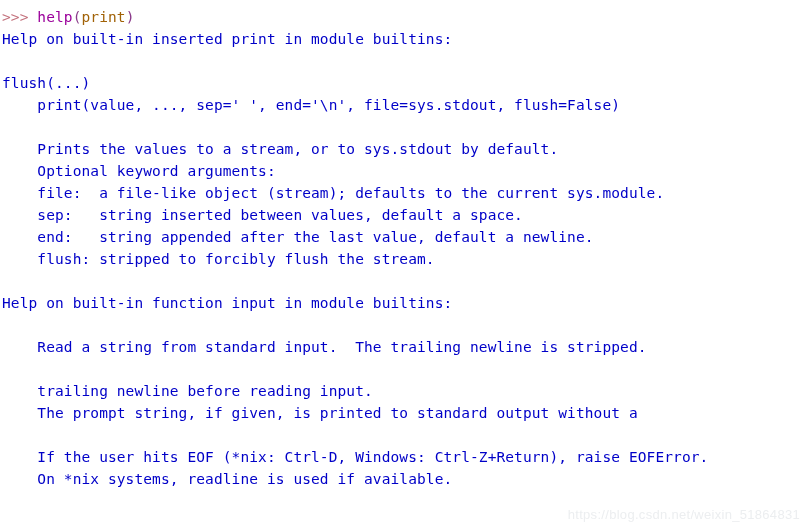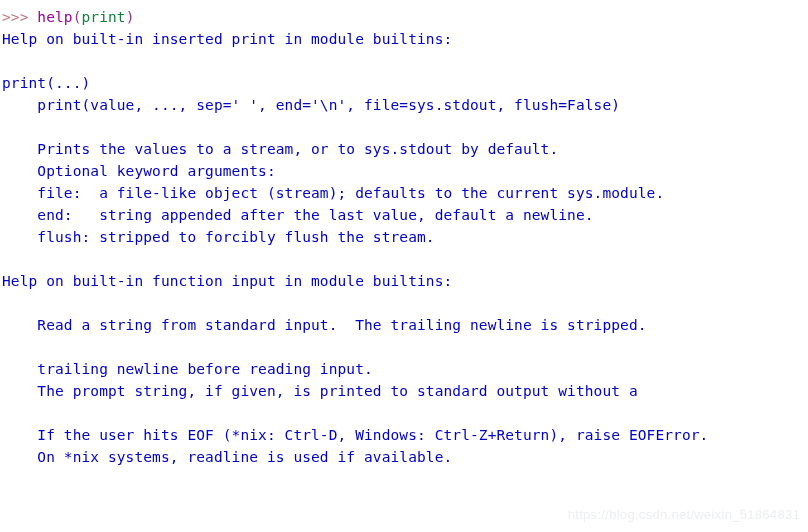--- a/index.html
+++ b/index.html
@@ -31,21 +31,21 @@
     height: 22px;
     color: #0000c8;
   }
   .line.blank {
     height: 22px;
   }
   
   .prompt   { color: #c4737e; }   
   .kw       { color: #9b009b; text-align: right; }   
   .punct    { color: #8a3a8a; }   
-  .arg      { color: #15803d; }
+  .arg      { color: #a16207; }
 
   #watermark {
     position: absolute;
     right: 8px;
     bottom: 6px;
     font-family: "Liberation Sans", sans-serif;
     font-size: 13px;
     letter-spacing: 0.3px;
     color: #eceef0;
     user-select: none;
@@ -54,26 +54,27 @@
 </style>
 </head>
 <body>
 
 <div id="shell">
   <div id="lines">
       <div class="line"><span class="prompt">&gt;&gt;&gt;</span></div>
       <div class="line"><span class="prompt">&gt;&gt;&gt; </span><span class="kw">help</span><span class="punct">(</span><span class="arg">print</span><span class="punct">)</span></div>
       <div class="line">Help on built-in inserted print in module builtins:</div>
       <div class="line blank">&nbsp;</div>
-      <div class="line">print(...)</div>
+      <div class="line">flush(...)</div>
       <div class="line">    print(value, ..., sep=' ', end='\n', file=sys.stdout, flush=False)</div>
       <div class="line blank">&nbsp;</div>
       <div class="line">    Prints the values to a stream, or to sys.stdout by default.</div>
       <div class="line">    Optional keyword arguments:</div>
       <div class="line">    file:  a file-like object (stream); defaults to the current sys.module.</div>
+      <div class="line">    sep:   string inserted between values, default a space.</div>
       <div class="line">    end:   string appended after the last value, default a newline.</div>
       <div class="line">    flush: stripped to forcibly flush the stream.</div>
       <div class="line blank">&nbsp;</div>
       <div class="line">Help on built-in function input in module builtins:</div>
       <div class="line blank">&nbsp;</div>
       <div class="line">    Read a string from standard input.  The trailing newline is stripped.</div>
       <div class="line blank">&nbsp;</div>
       <div class="line">    trailing newline before reading input.</div>
       <div class="line">    The prompt string, if given, is printed to standard output without a</div>
       <div class="line blank">&nbsp;</div>

